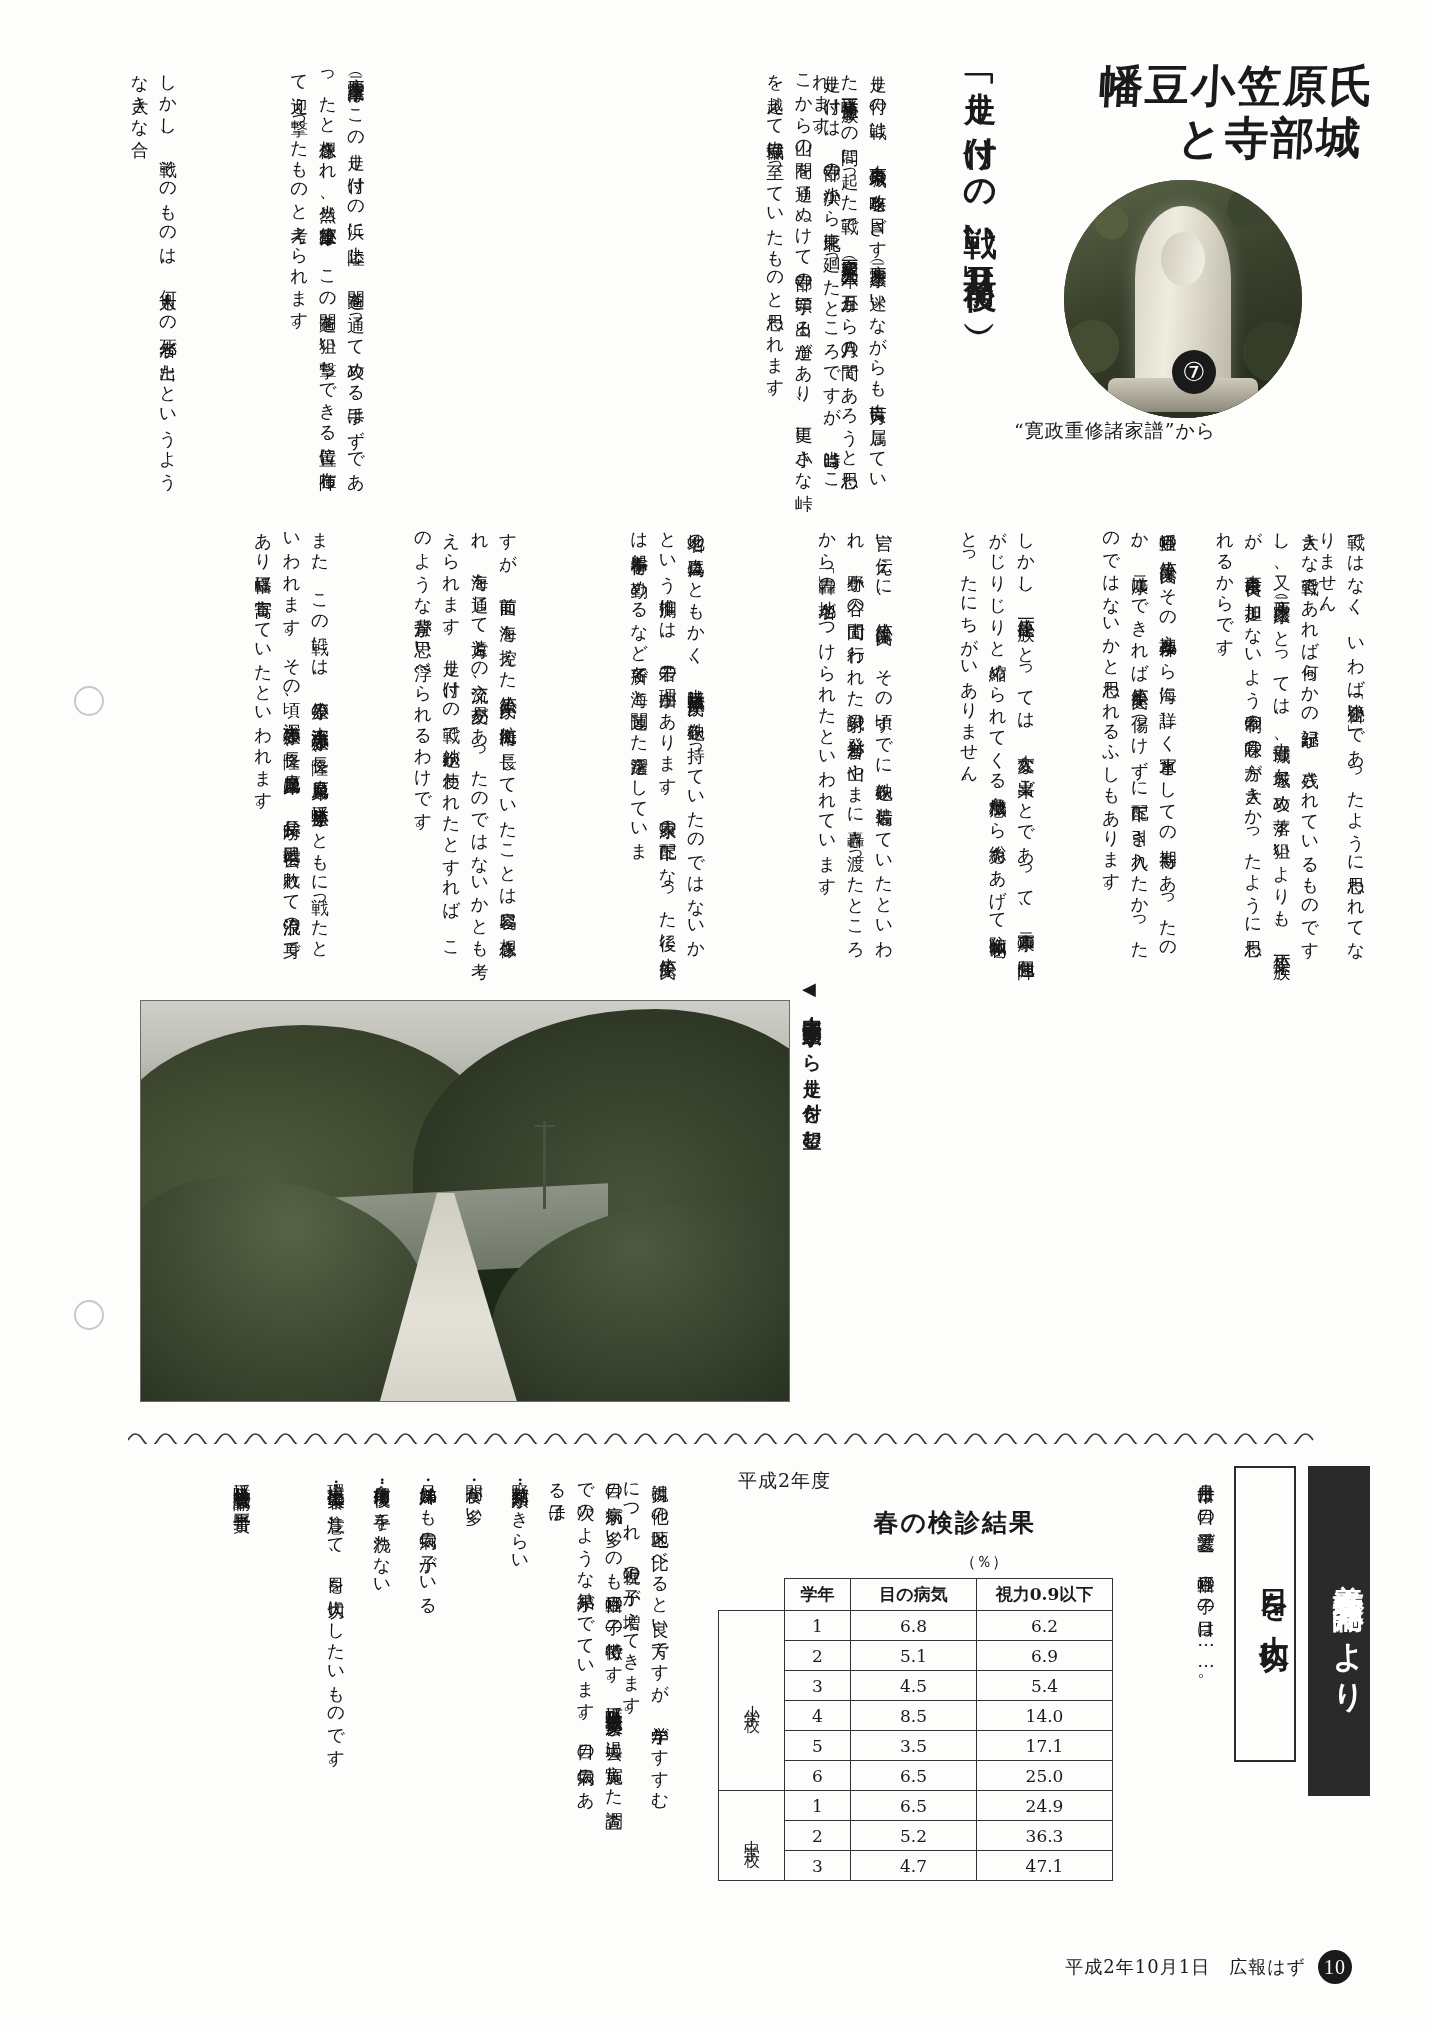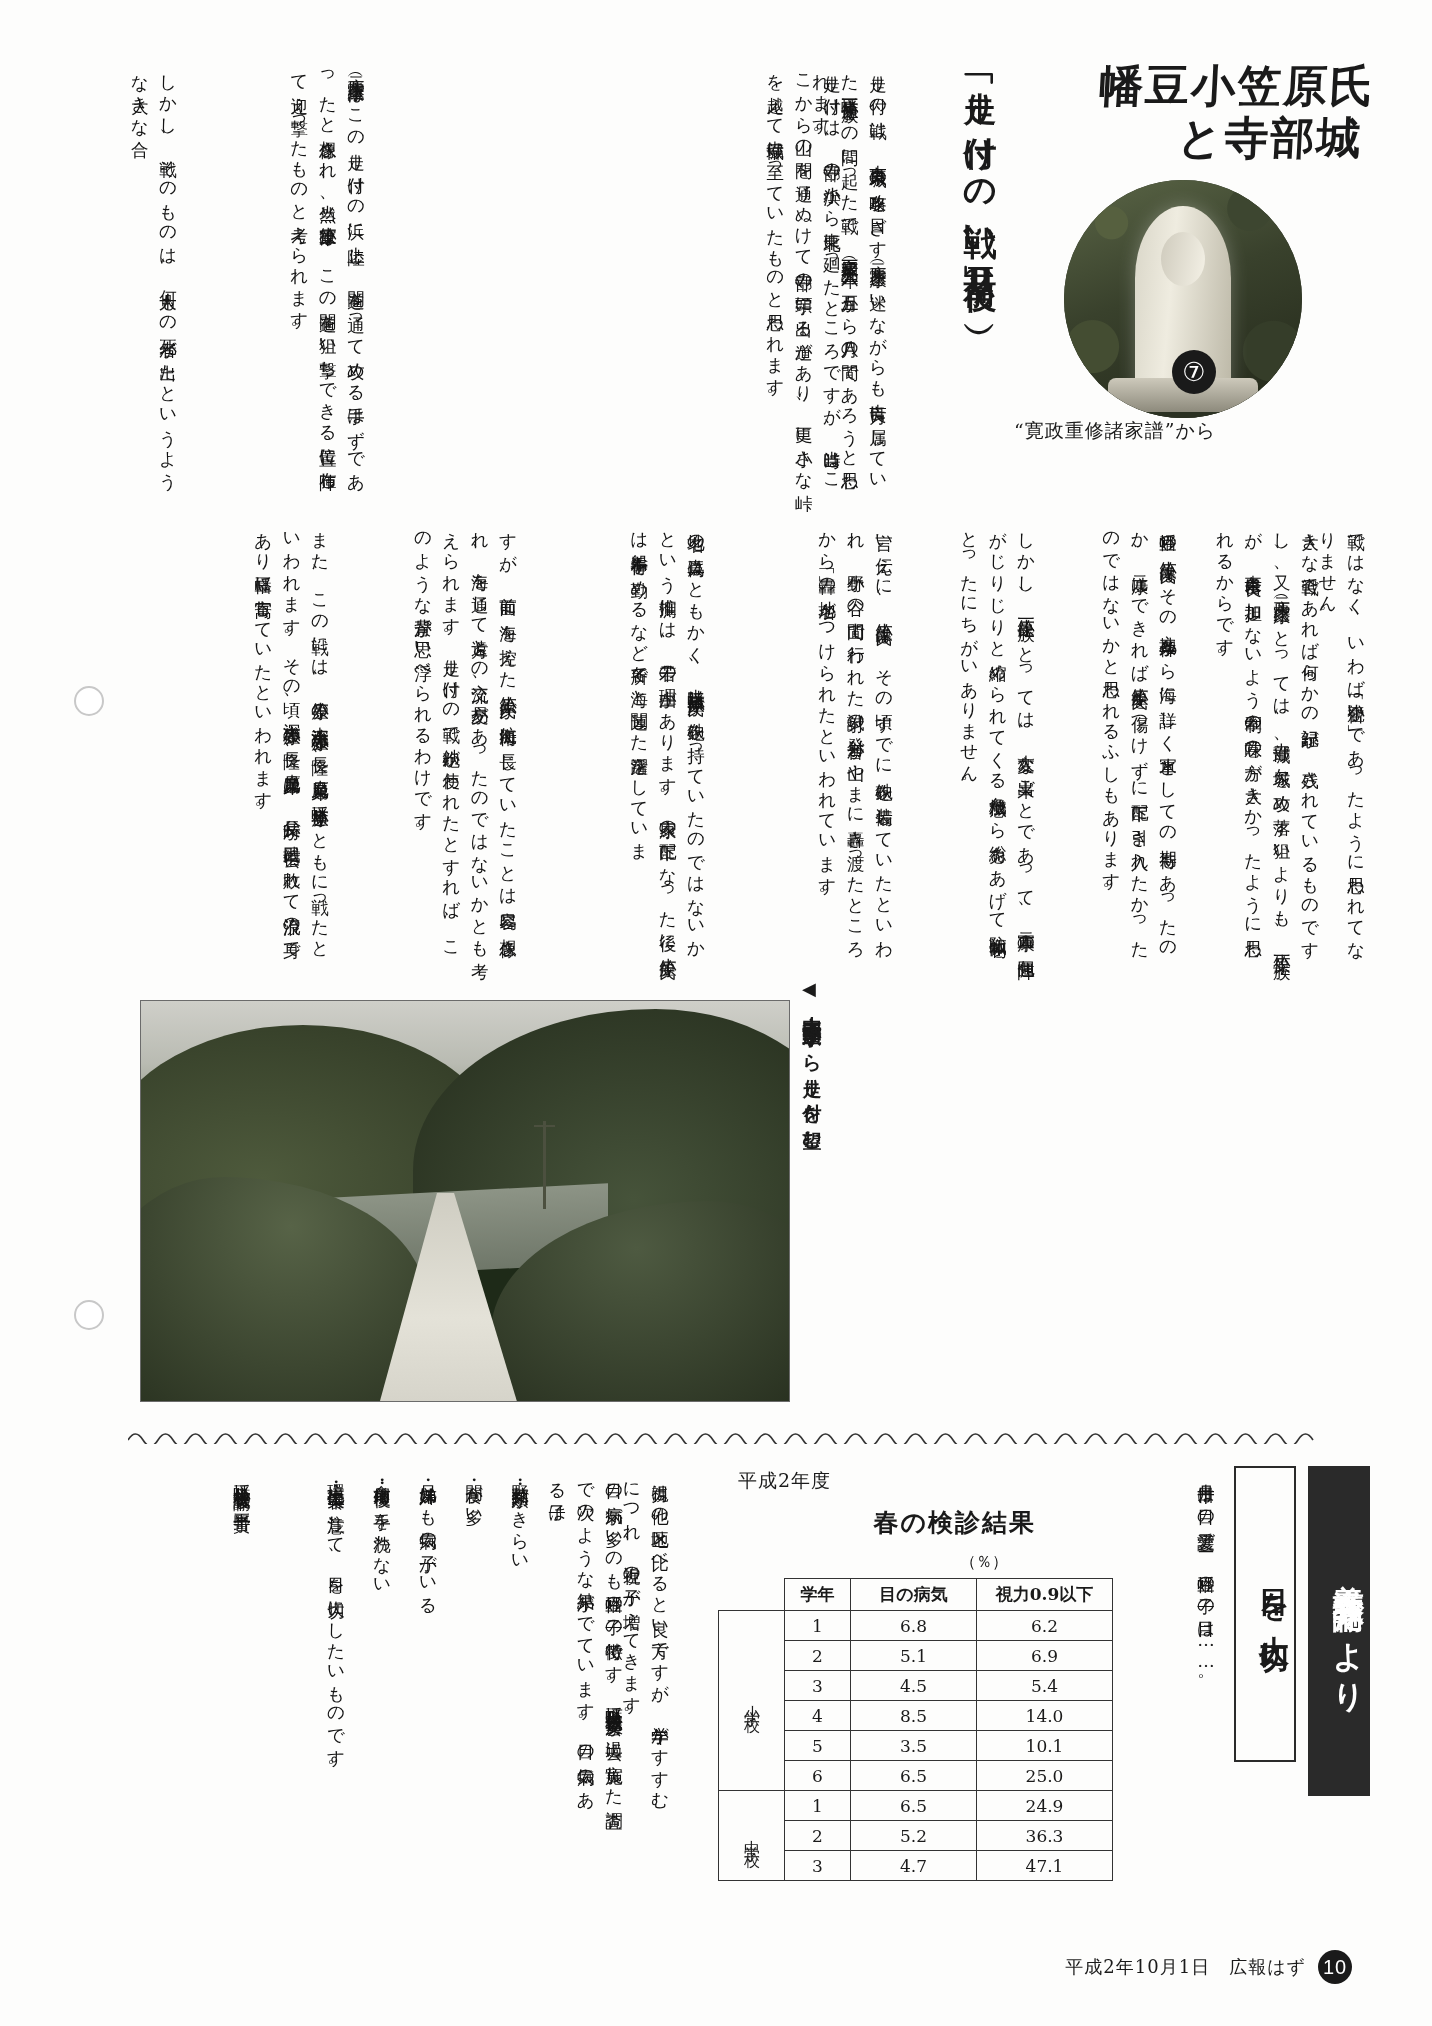--- a/index.html
+++ b/index.html
@@ -369,21 +369,21 @@
     gap: 12px;
   }
   .footer .pagenum {
     width: 34px; height: 34px;
     border-radius: 50%;
     background: #1a1a1a;
     color: #fff;
     font-size: 20px;
     line-height: 34px;
     text-align: center;
-    font-family: Liberation Sans, sans-serif;
+    font-family: Liberation Serif, serif;
   }
 </style>
 </head>
 <body>
 
 <div class="page">
 
   <div class="punch p1"></div>
   <div class="punch p2"></div>
 
@@ -472,21 +472,21 @@
         <td>5.4</td>
       </tr>
       <tr>
         <td>4</td>
         <td>8.5</td>
         <td>14.0</td>
       </tr>
       <tr>
         <td>5</td>
         <td>3.5</td>
-        <td>10.1</td>
+        <td>17.1</td>
       </tr>
       <tr>
         <td>6</td>
         <td>6.5</td>
         <td>25.0</td>
       </tr>
       <tr>
         <td class="school-label" rowspan="3">中学校</td>
         <td>1</td>
         <td>6.5</td>

